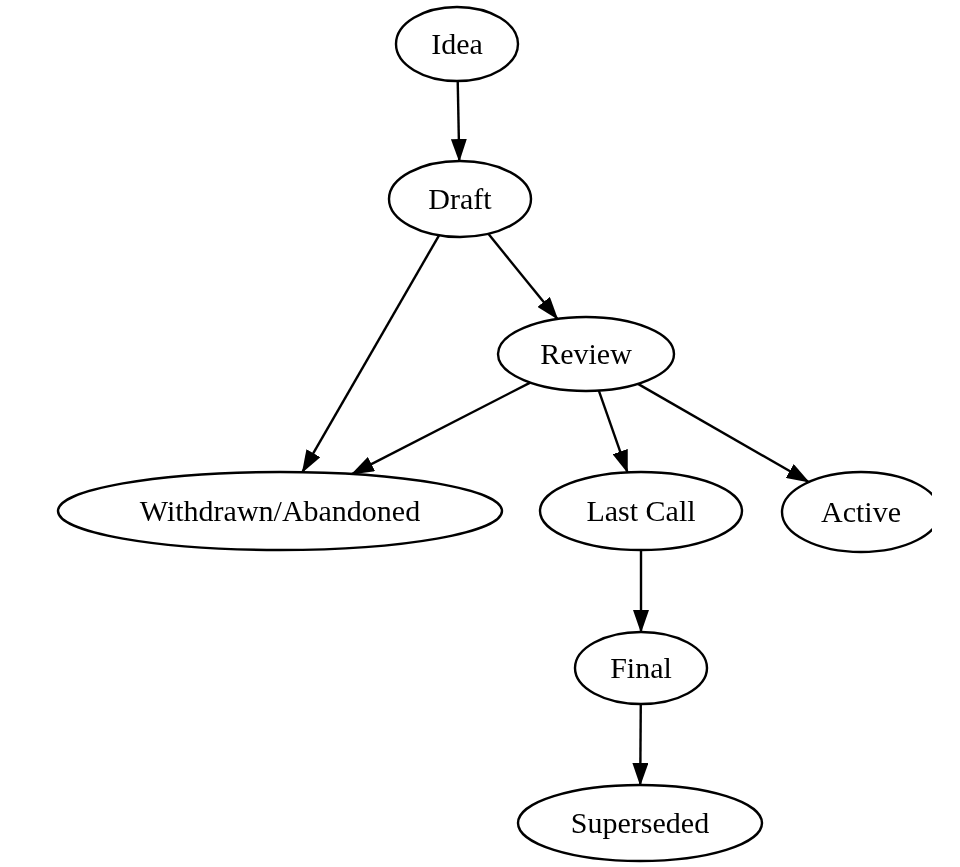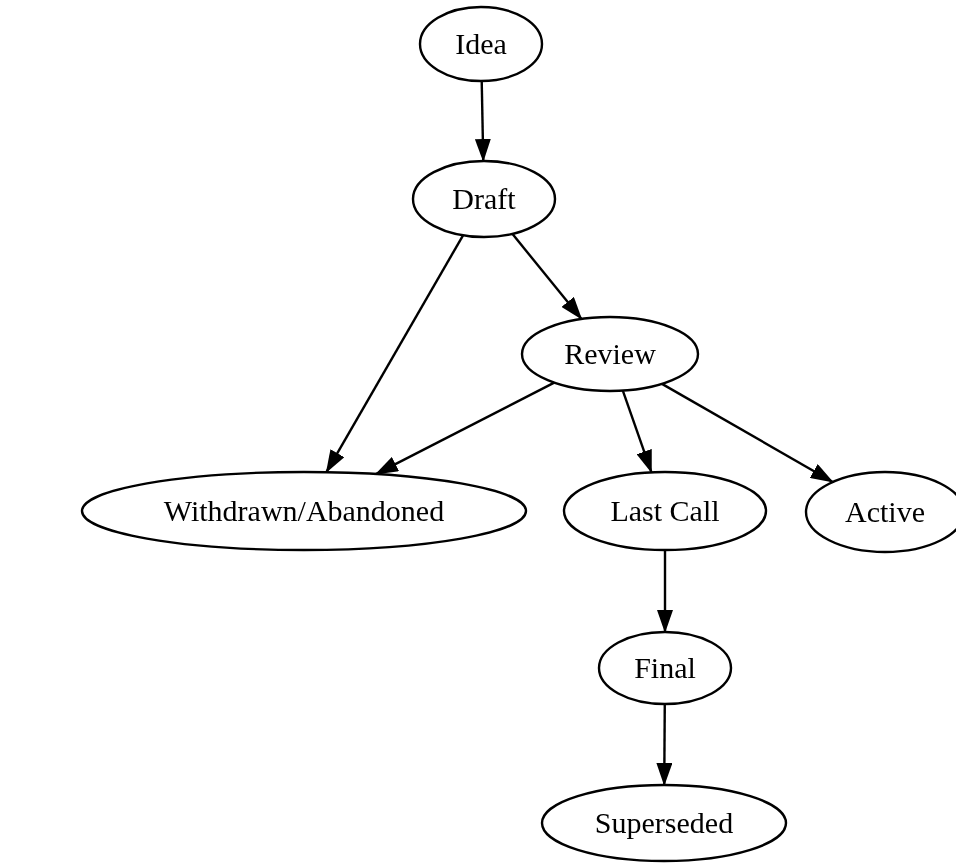--- a/index.html
+++ b/index.html
@@ -6,21 +6,20 @@
     margin: 0;
     padding: 0;
     background: #ffffff;
   }
   .stage {
     position: relative;
     width: 932px;
     height: 867px;
     background: #ffffff;
     overflow: hidden;
-    padding-left: 24px;
   }
   svg text {
     font-family: "Liberation Serif", "DejaVu Serif", serif;
     font-size: 30px;
   }
 </style>
 </head>
 <body>
 
 <div class="stage">

